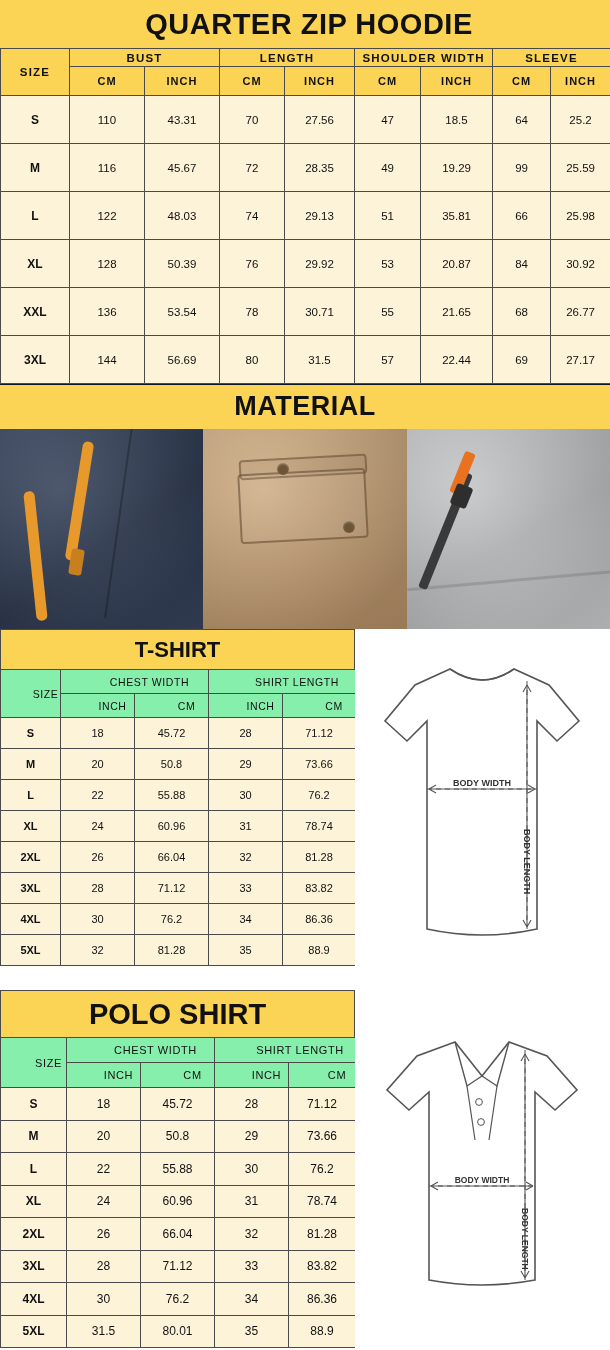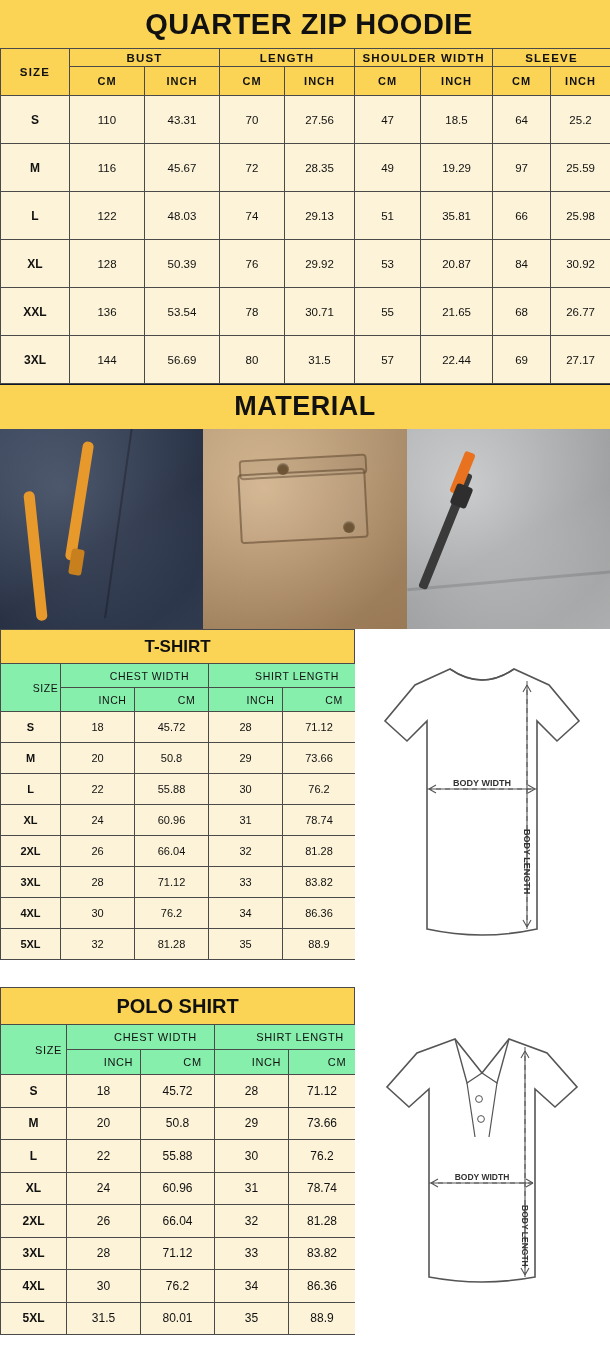--- a/index.html
+++ b/index.html
@@ -146,21 +146,21 @@
   }
 
   
   .shirt-section { display: flex; width: 610px; background: #ffffff; }
   .shirt-left { width: 355px; }
   .shirt-right { width: 251px; position: relative; background: #fff; }
   .shirt-band {
     background: #fbd456;
     text-align: center;
     font-weight: bold;
-    font-size: 17px;
+    font-size: 22px;
     padding: 7px 0 6px 0;
     color: #111;
     border: 1px solid #4a4a4a;
     border-bottom: none;
   }
   .shirt-table th {
     background: #86efac;
     font-size: 10.5px;
     font-weight: normal;
     letter-spacing: 0.6px;
@@ -169,21 +169,21 @@
     padding-left: 31px;
   }
   .shirt-table td {
     background: #fdf3d8;
     font-size: 11px;
     height: 31px;
     color: #111;
   }
   .shirt-table td.sz { font-weight: bold; }
   .gap { height: 24px; background: #ffffff; width: 610px; }
-  .polo-band { font-size: 20px; }
+  .polo-band { font-size: 29px; }
   .polo-table td { height: 32.5px; font-size: 12px; }
   .polo-table th { font-size: 11px; height: 25px; }
   svg text { font-family: "Liberation Sans", sans-serif; }
 </style>
 </head>
 <body>
 
 <div class="page">
 
   <div class="hoodie-wrap">
@@ -233,21 +233,21 @@
           <td>25.2</td>
         </tr>
         <tr>
           <td class="sz">M</td>
           <td>116</td>
           <td>45.67</td>
           <td>72</td>
           <td>28.35</td>
           <td>49</td>
           <td>19.29</td>
-          <td>97</td>
+          <td>99</td>
           <td>25.59</td>
         </tr>
         <tr>
           <td class="sz">L</td>
           <td>122</td>
           <td>48.03</td>
           <td>74</td>
           <td>29.13</td>
           <td>51</td>
           <td>35.81</td>

